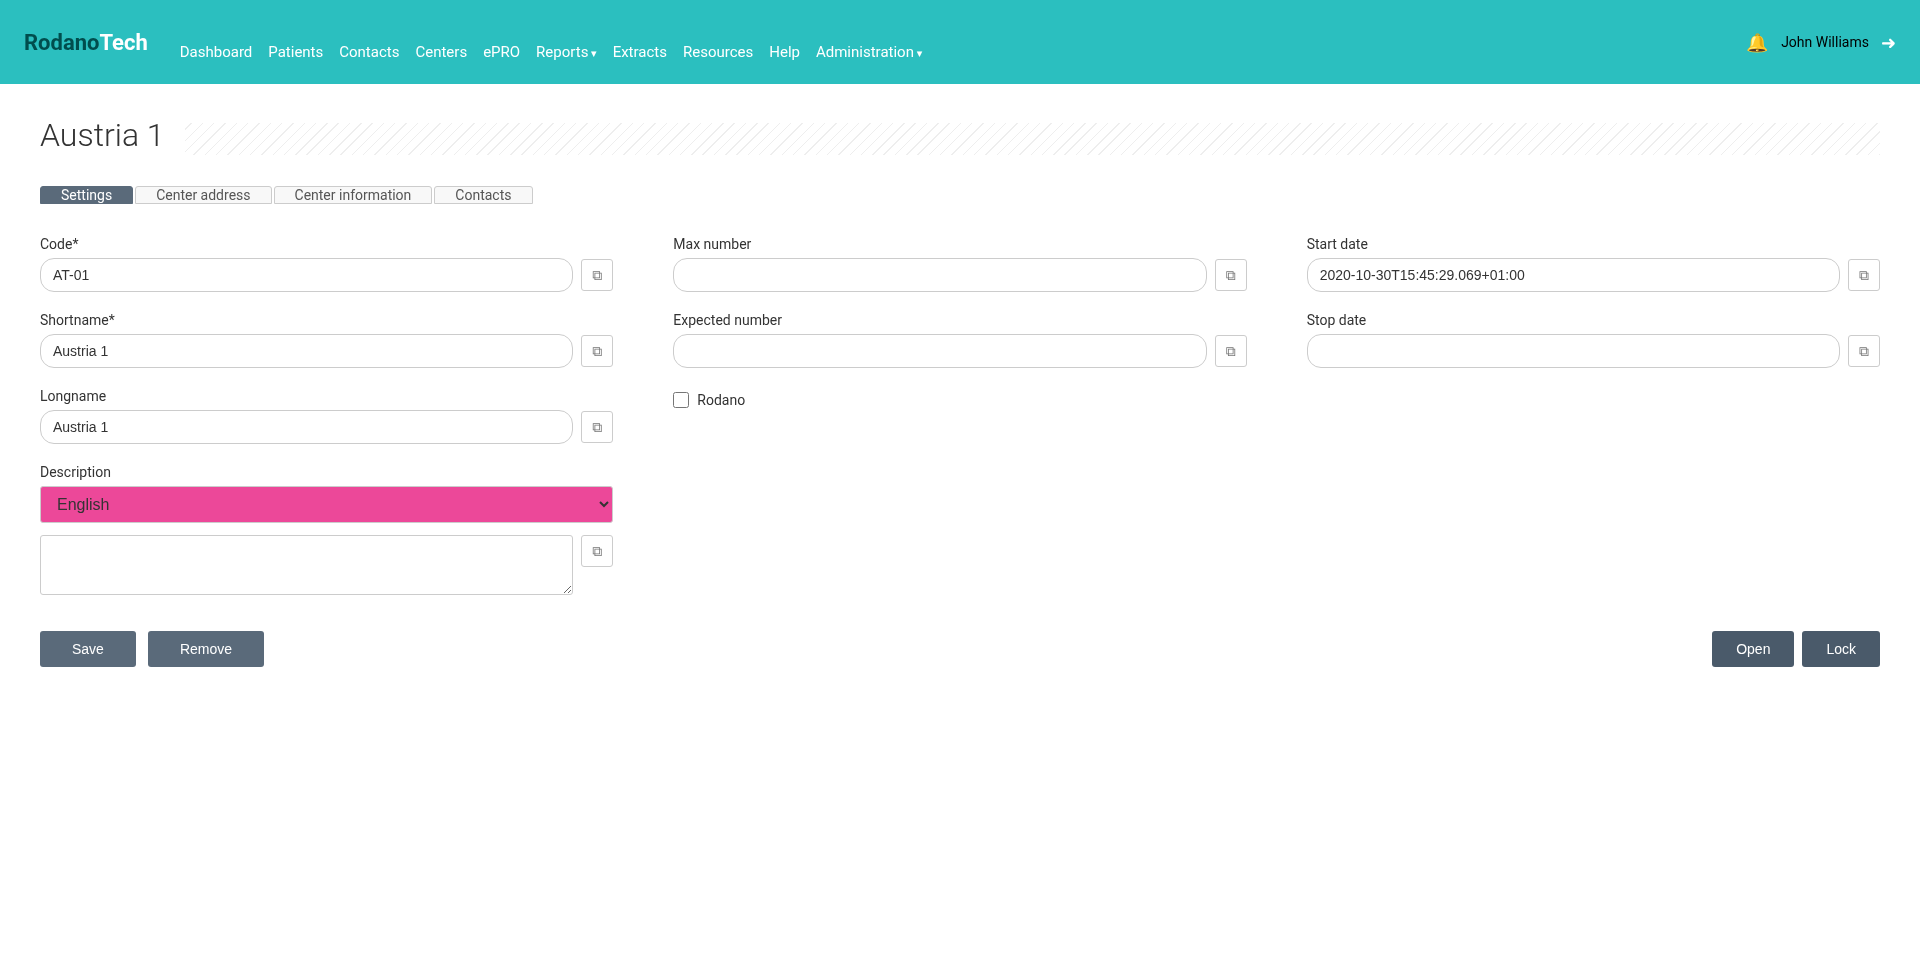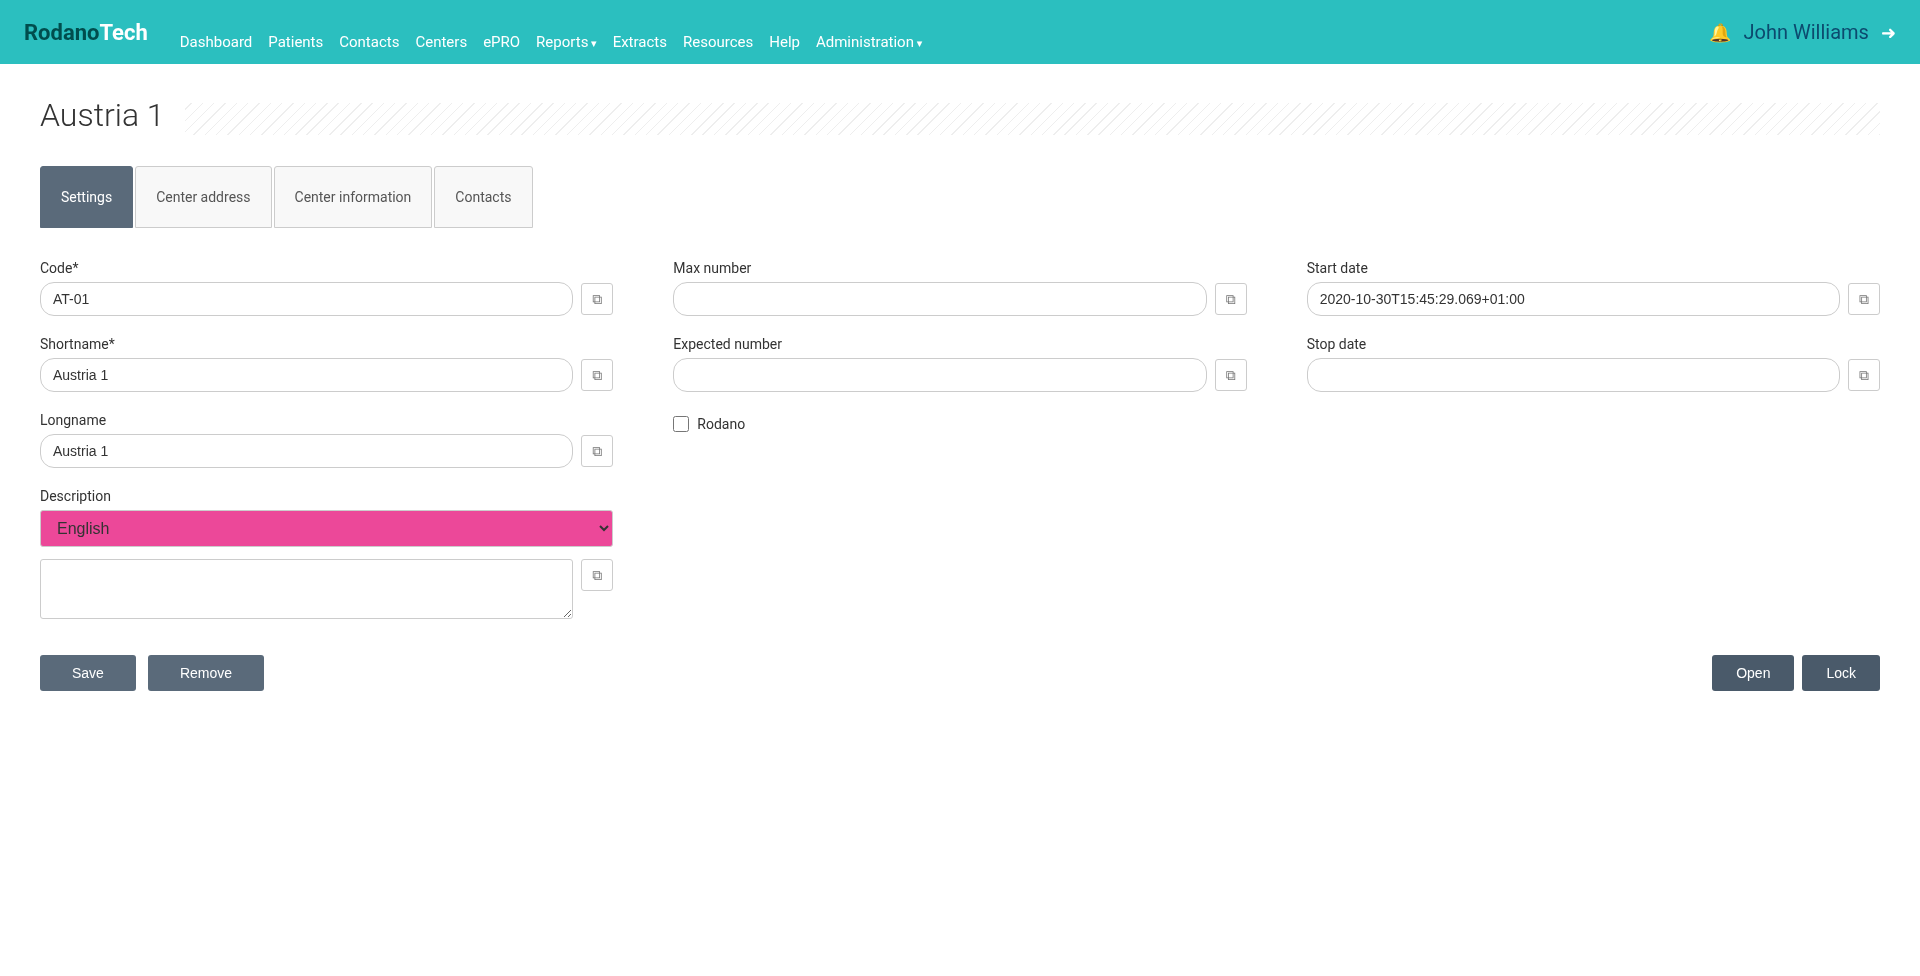--- a/index.html
+++ b/index.html
@@ -4,21 +4,21 @@
   <style>
     * { box-sizing: border-box; margin: 0; padding: 0; }
     body { font-family: -apple-system, BlinkMacSystemFont, 'Segoe UI', Roboto, sans-serif; background: #f5f5f5; min-height: 100vh; }
 
     
     nav {
       background: #2bbfbf;
       display: flex;
       align-items: center;
       padding: 0 24px;
-      height: 64px;
+      height: 84px;
       gap: 0;
     }
     .nav-logo {
       font-size: 22px;
       font-weight: bold;
       color: white;
       margin-right: 32px;
       white-space: nowrap;
     }
     .nav-logo span { color: #004d4d; }
@@ -40,22 +40,22 @@
       content: ' ▾';
       font-size: 11px;
     }
     .nav-right {
       display: flex;
       align-items: center;
       gap: 12px;
       margin-left: auto;
     }
     .nav-user {
-      color: #0c4a6e;
-      font-size: 20px;
+      color: #000000;
+      font-size: 14px;
       display: flex;
       align-items: center;
       gap: 8px;
     }
     .nav-icon {
       color: white;
       font-size: 18px;
       cursor: pointer;
     }
 
@@ -94,21 +94,21 @@
     }
 
     
     .tabs {
       display: flex;
       gap: 0;
       margin-bottom: 32px;
       border-bottom: none;
     }
     .tab {
-      padding: 22px 20px;
+      padding: 0 20px;
       cursor: pointer;
       font-size: 14px;
       border: 1px solid #ccc;
       background: #f8f8f8;
       color: #555;
       margin-right: 2px;
       border-radius: 3px 3px 0 0;
     }
     .tab.active {
       background: #5a6a7a;

